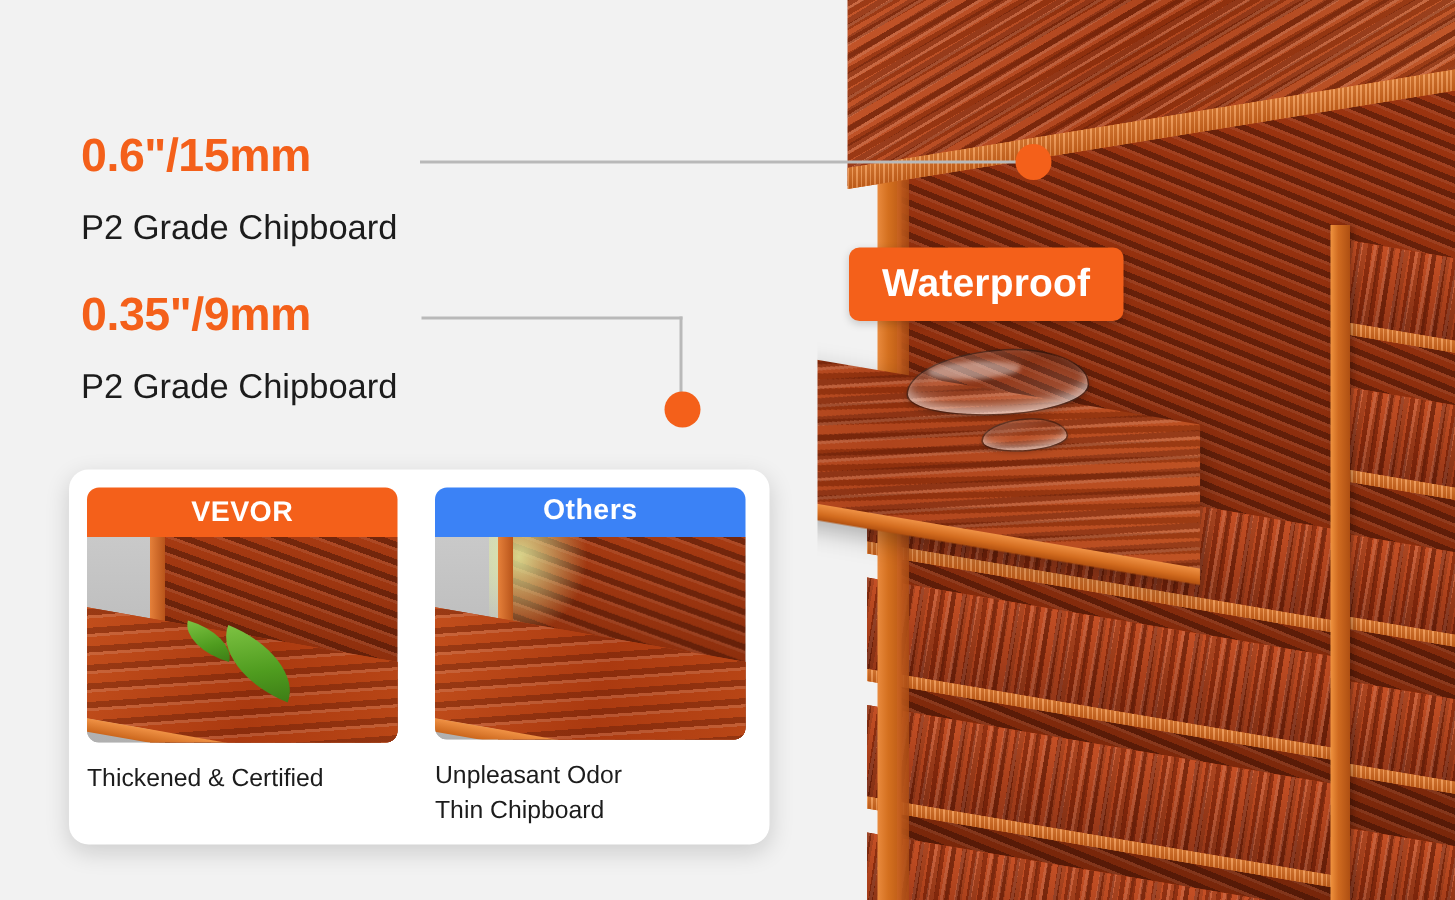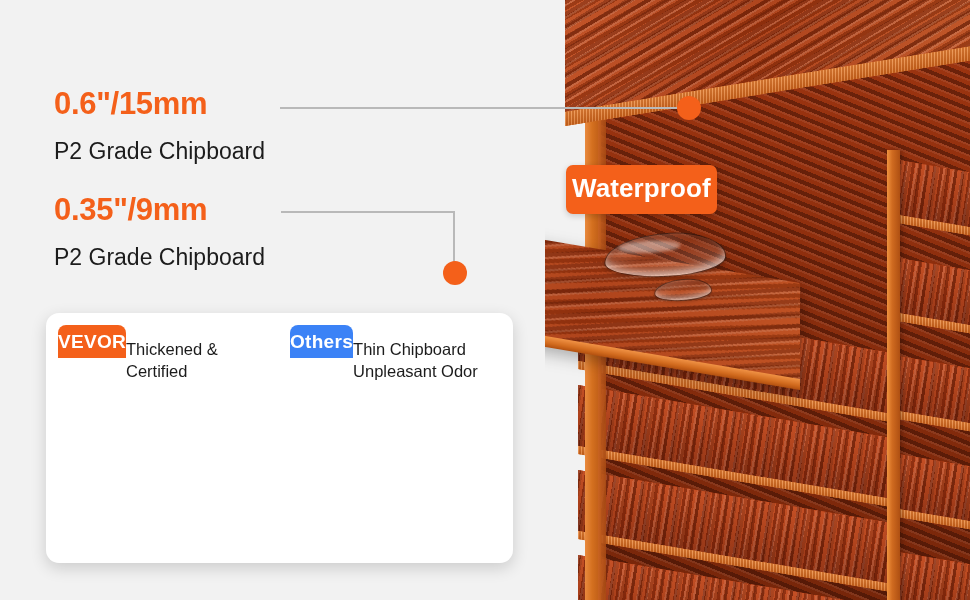--- a/index.html
+++ b/index.html
@@ -163,39 +163,39 @@
   .leader-h { position:absolute; height:2px; background:#b9b9b9; }
   .leader-v { position:absolute; width:2px; background:#b9b9b9; }
   .leader-dot {
     position:absolute; width:24px; height:24px; border-radius:50%;
     background:#f4601a;
   }
 
   
   .badge-waterproof {
     position:absolute; left:566px; top:165px;
-    padding:8px 6px 10px;
+    padding:8px 22px 10px;
     background:#f4601a;
     border-radius:7px;
     color:#fff; font-size:26px; font-weight:bold;
     letter-spacing:.1px;
     box-shadow:0 2px 6px rgba(0,0,0,.18);
   }
 
   
   .compare-card {
     position:absolute; left:46px; top:313px; width:467px; height:250px;
     background:#fff; border-radius:13px;
     box-shadow:0 5px 16px rgba(0,0,0,.16);
   }
   .compare-cols {
     position:absolute; left:12px; top:12px; right:12px; bottom:12px;
     display:flex; gap:25px;
   }
-  .compare-col { width:207px; display:flex; flex-direction:row; }
+  .compare-col { width:207px; display:flex; flex-direction:column; }
   .compare-head {
     height:33px; border-radius:8px 8px 0 0;
     display:flex; align-items:center; justify-content:center;
     color:#fff; font-size:19px; font-weight:bold;
     letter-spacing:.3px;
   }
   .compare-head.vevor { background:#f4601a; }
   .compare-head.others { background:#3b82f6; }
   .compare-photo {
     height:137px; overflow:hidden; position:relative;
@@ -366,21 +366,21 @@
         <div class="compare-photo">
           <div class="mini-back"></div>
           <div class="mini-wall"></div>
           <div class="mini-glow"></div>
           <div class="mini-post"></div>
           <div class="mini-lower"></div>
           <div class="mini-shelf"></div>
           <div class="mini-shelf-edge"></div>
         </div>
         <div class="compare-caption">
+          <div>Unpleasant Odor</div>
           <div>Thin Chipboard</div>
-          <div>Unpleasant Odor</div>
         </div>
       </div>
 
     </div>
   </div>
 
 </div>
 
 </body></html>

